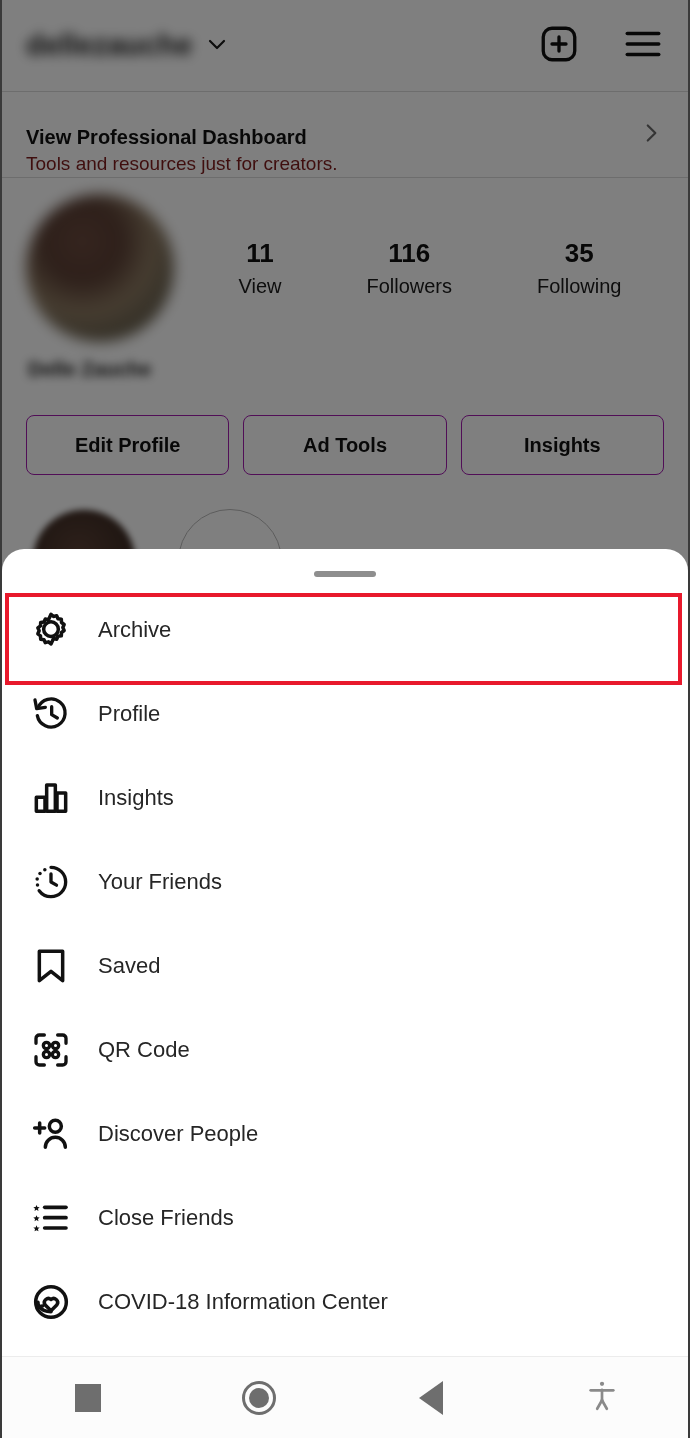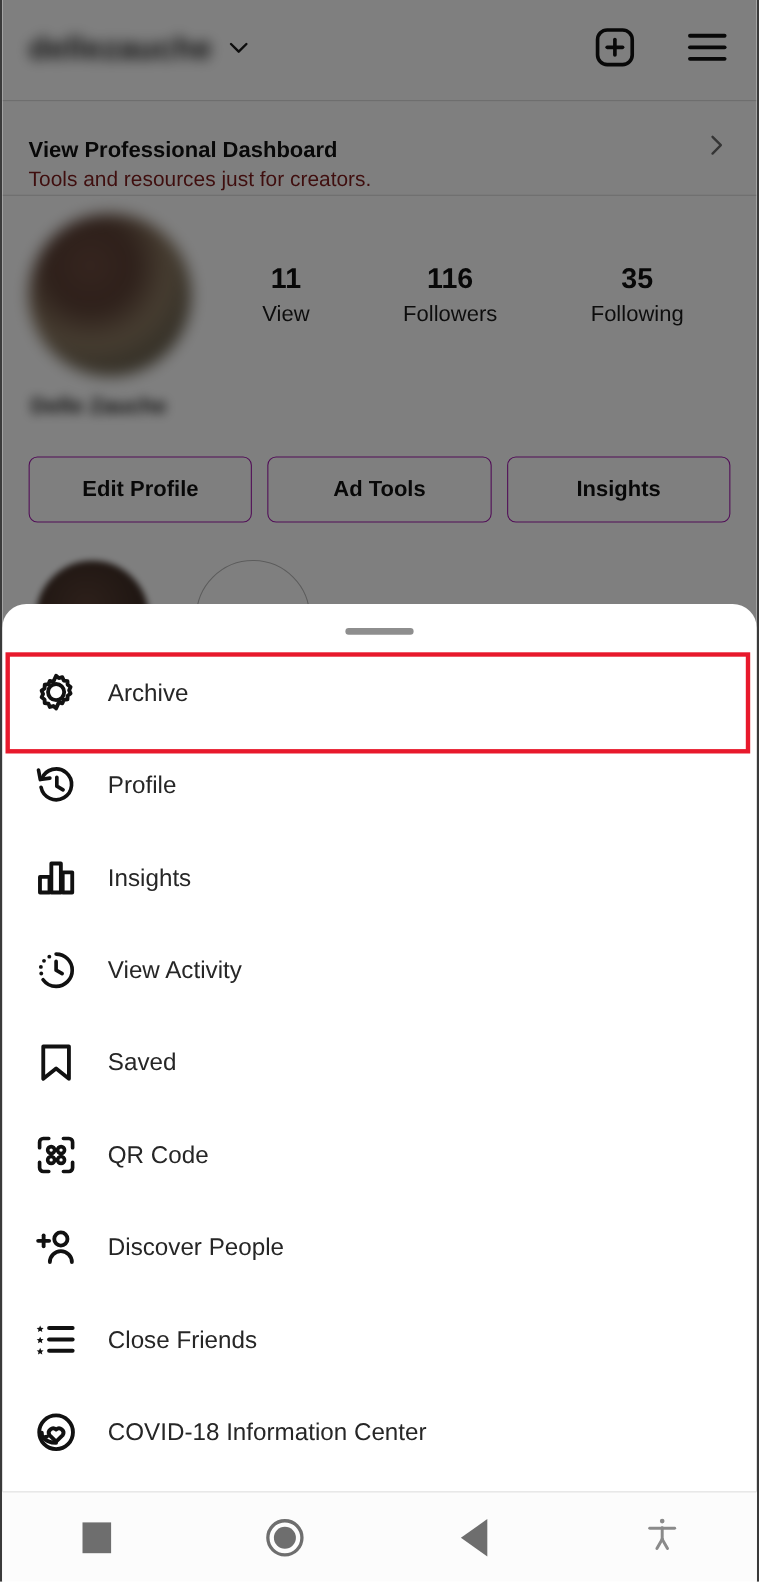--- a/index.html
+++ b/index.html
@@ -297,21 +297,21 @@
         <span class="menu-icon">
           <svg width="40" height="40" viewBox="0 0 24 24" fill="none" stroke="#111" stroke-width="2" stroke-linecap="round" stroke-linejoin="round">
             <path d="M12 3.2a8.8 8.8 0 0 1 0 17.6 8.8 8.8 0 0 1-7.1-3.6"></path>
             <circle cx="3.9" cy="13.8" r="1.05" fill="#111" stroke="none"></circle>
             <circle cx="3.7" cy="10.2" r="1.05" fill="#111" stroke="none"></circle>
             <circle cx="5.4" cy="6.9" r="1.05" fill="#111" stroke="none"></circle>
             <circle cx="8.3" cy="4.6" r="1.05" fill="#111" stroke="none"></circle>
             <polyline points="12,7.2 12,12 15.3,13.9"></polyline>
           </svg>
         </span>
-        <span class="menu-label">View Activity</span>
+        <span class="menu-label">Your Friends</span>
       </div>
 
       <div class="menu-item">
         <span class="menu-icon">
           <svg width="40" height="40" viewBox="0 0 24 24" fill="none" stroke="#111" stroke-width="2.1" stroke-linejoin="round">
             <path d="M5 3.2h14v17.6l-7-5.6-7 5.6z"></path>
           </svg>
         </span>
         <span class="menu-label">Saved</span>
       </div>

